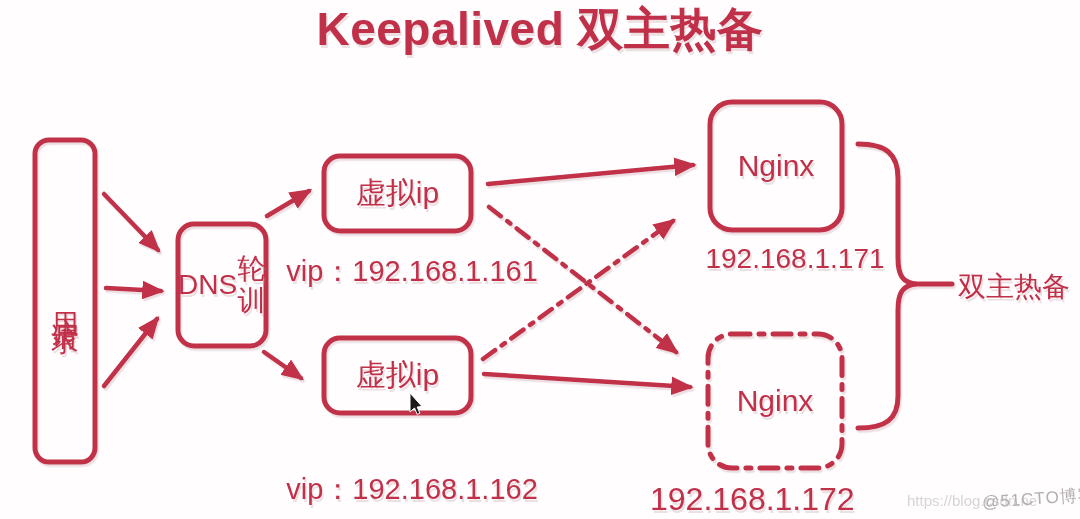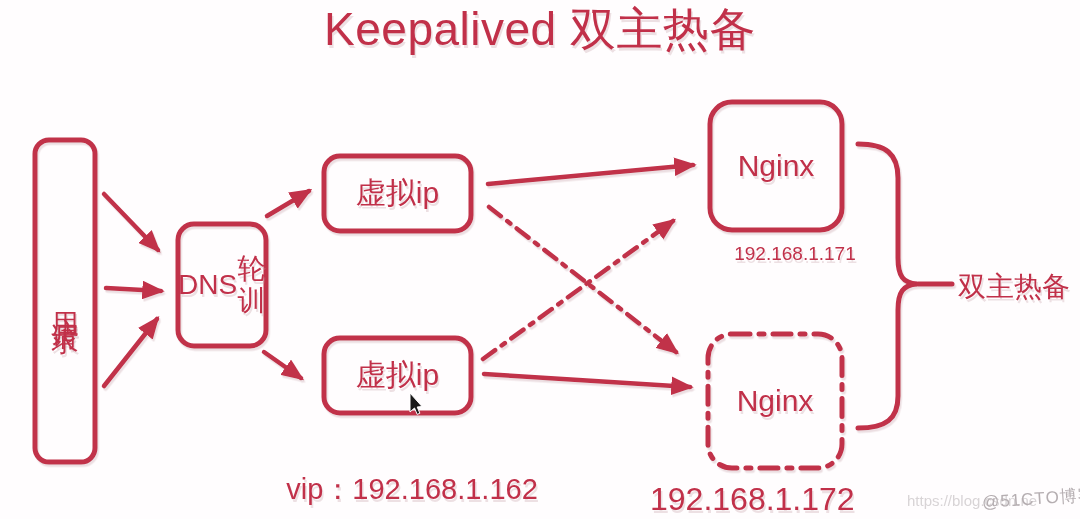--- a/index.html
+++ b/index.html
@@ -20,37 +20,37 @@
   .sh{text-shadow:1.5px 2.5px 0 rgba(190,150,158,0.28);}
   svg.layer{position:absolute;left:0;top:0;width:1080px;height:519px;}
   .ln{fill:none;stroke:var(--primary);stroke-width:4.5;stroke-linecap:round;}
   .dd{stroke-dasharray:15 8 4 8;}
   .bx{fill:none;stroke:var(--primary);stroke-width:5;}
   .boxdd{stroke-dasharray:18 9 5 9;stroke-linecap:round;}
   .ah{fill:var(--primary);stroke:none;}
   .brace{fill:none;stroke:var(--primary);stroke-width:5;stroke-linecap:round;}
   .title{
     left:0;right:0;top:4px;text-align:center;
-    font-size:46px;font-weight:400;letter-spacing:0.5px;line-height:1.1;
+    font-size:46px;font-weight:700;letter-spacing:0.5px;line-height:1.1;
   }
   .nodelabel{display:flex;align-items:center;justify-content:center;text-align:center;}
   .user-label{
     left:35px;top:140px;width:60px;height:322px;
     writing-mode:vertical-rl;text-orientation:upright;
     font-size:27px;letter-spacing:5px;
   }
   .dns-label{left:178px;top:224px;width:88px;height:122px;flex-direction:row;font-size:28px;line-height:32px;}
   .vip1-label{left:324px;top:156px;width:147px;height:75px;font-size:30px;}
   .vip2-label{left:324px;top:338px;width:147px;height:75px;font-size:30px;}
   .ng1-label{left:710px;top:102px;width:132px;height:128px;font-size:30px;}
   .ng2-label{left:708px;top:334px;width:134px;height:134px;font-size:30px;}
   .caption{text-align:center;font-size:29px;white-space:nowrap;}
   .vip1-cap{left:272px;top:252px;width:280px;}
   .vip2-cap{left:272px;top:430px;width:280px;margin-top:40px;}
-  .ng1-cap{left:695px;top:243px;width:200px;font-size:19px;}
+  .ng1-cap{left:695px;top:243px;width:200px;font-size:28px;}
   .ng2-cap{left:650px;top:481px;width:200px;font-size:32px;}
   .brace-label{left:958px;top:268px;font-size:28px;white-space:nowrap;}
   .wm-url{left:872px;top:492px;font-size:15px;color:var(--watermark-url);white-space:nowrap;margin-left:35px;}
   .wm-site{left:982px;top:487px;font-size:17px;color:var(--watermark-site);white-space:nowrap;
            transform:rotate(-4deg);letter-spacing:1px;}
 </style>
 </head>
 <body>
 
 <div class="stage">
@@ -100,20 +100,21 @@
   <div class="abs nodelabel dns-label sh">
     <span>DNS</span>
     <span>轮训</span>
   </div>
 
   <div class="abs nodelabel vip1-label sh">虚拟ip</div>
   <div class="abs nodelabel vip2-label sh">虚拟ip</div>
   <div class="abs nodelabel ng1-label sh">Nginx</div>
   <div class="abs nodelabel ng2-label sh">Nginx</div>
 
+  <div class="abs caption vip1-cap sh">vip：192.168.1.161</div>
   <div class="abs caption vip2-cap sh">vip：192.168.1.162</div>
   <div class="abs caption ng1-cap sh">192.168.1.171</div>
   <div class="abs caption ng2-cap sh">192.168.1.172</div>
 
   <div class="abs brace-label sh">双主热备</div>
 
   <div class="abs wm-url">https://blog.csdn.ne</div>
   <div class="abs wm-site">@51CTO博客</div>
 
 </div>

